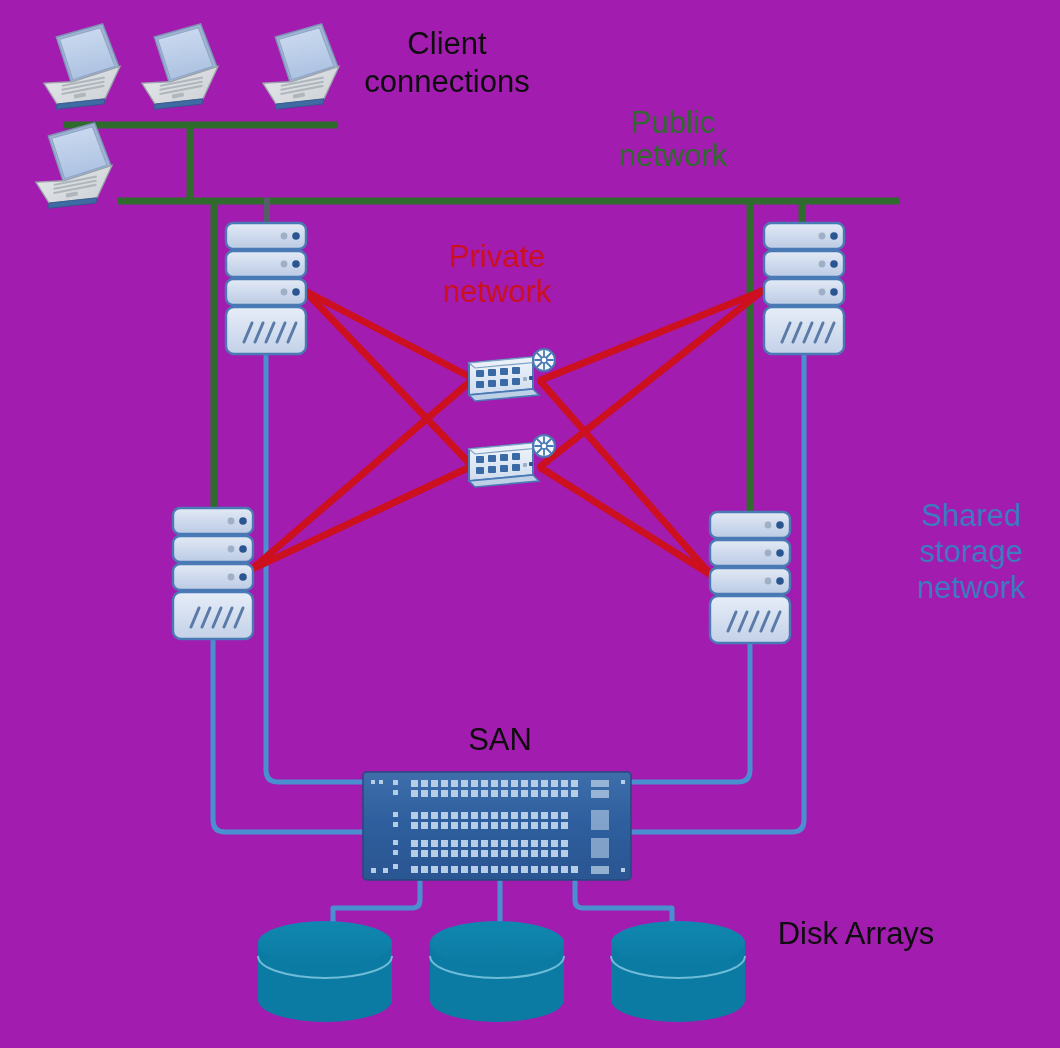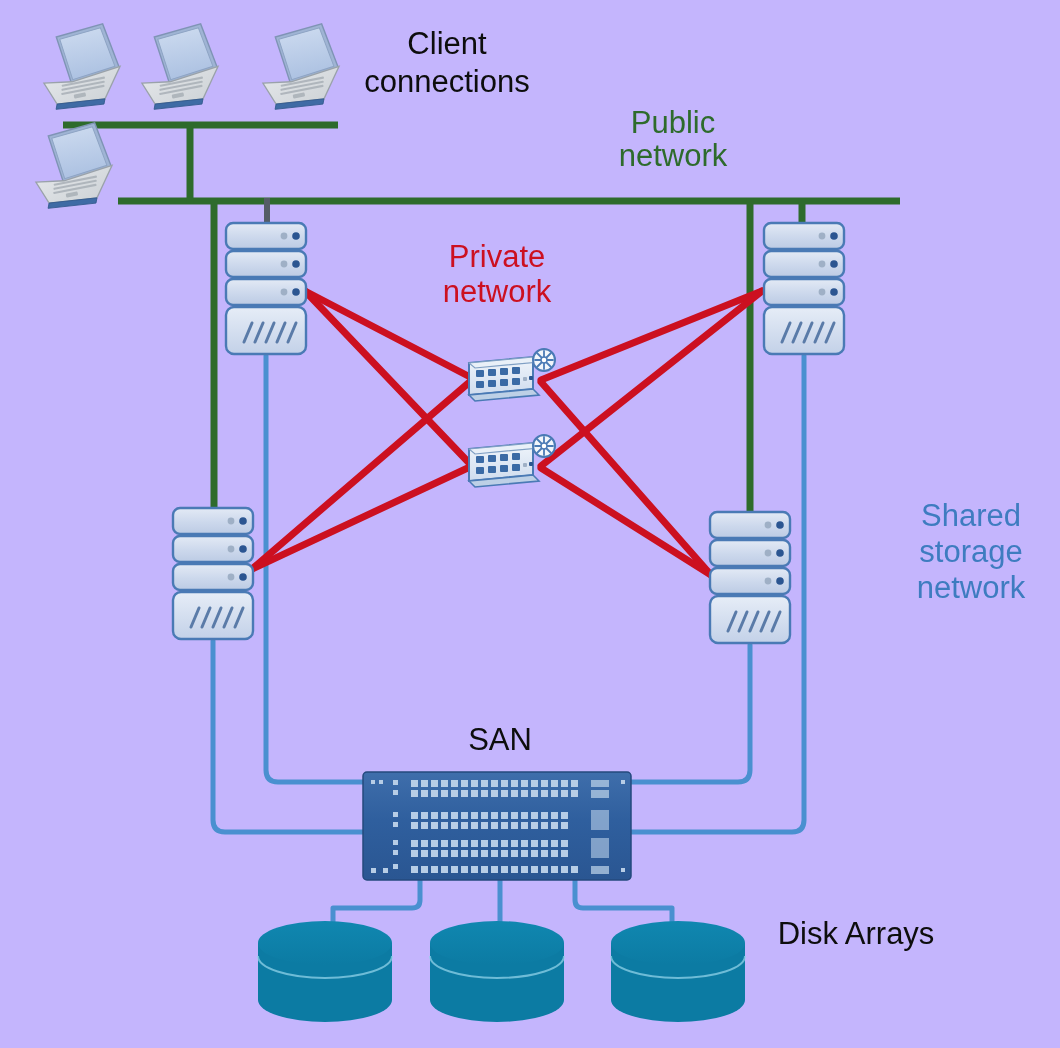--- a/index.html
+++ b/index.html
@@ -8,21 +8,21 @@
     padding: 0;
     background: #ffffff;
   }
   body {
     font-family: "Liberation Sans", sans-serif;
   }
   #diagram-root {
     position: relative;
     width: 1060px;
     height: 1048px;
-    background: #c4b5fd;
+    background: #a21caf;
     overflow: hidden;
   }
   #diagram-svg {
     position: absolute;
     top: 0;
     left: 0;
     width: 1060px;
     height: 1048px;
     display: block;
   }

